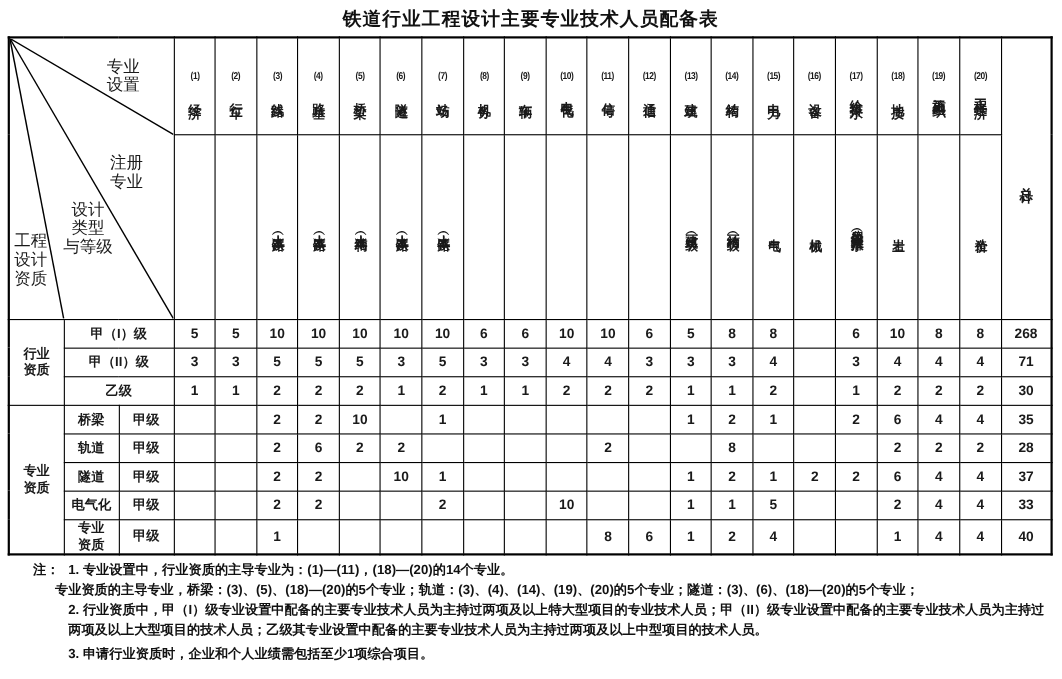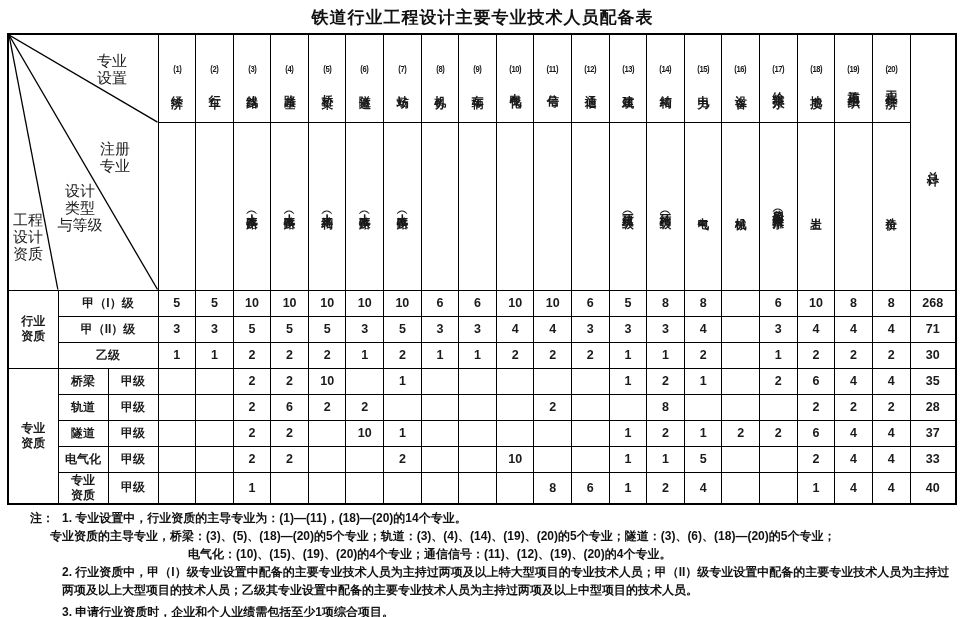--- a/index.html
+++ b/index.html
@@ -471,18 +471,17 @@
         </tr>
       </tbody>
   </table>
 
   <div class="notes">
     <div class="note-line1">
       <span class="note-label">注：</span>
       <span>1. 专业设置中，行业资质的主导专业为：(1)—(11)，(18)—(20)的14个专业。</span>
     </div>
     <div class="note-line2">专业资质的主导专业，桥梁：(3)、(5)、(18)—(20)的5个专业；轨道：(3)、(4)、(14)、(19)、(20)的5个专业；隧道：(3)、(6)、(18)—(20)的5个专业；</div>
-    <div class="note-line3">电气化：(10)、(15)、(19)、(20)的4个专业；通信信号：(11)、(12)、(19)、(20)的4个专业。</div>
     <div class="note-2">2. 行业资质中，甲（I）级专业设置中配备的主要专业技术人员为主持过两项及以上特大型项目的专业技术人员；甲（II）级专业设置中配备的主要专业技术人员为主持过
 两项及以上大型项目的技术人员；乙级其专业设置中配备的主要专业技术人员为主持过两项及以上中型项目的技术人员。</div>
     <div class="note-3">3. 申请行业资质时，企业和个人业绩需包括至少1项综合项目。</div>
   </div>
 </div>
 
 </body></html>

